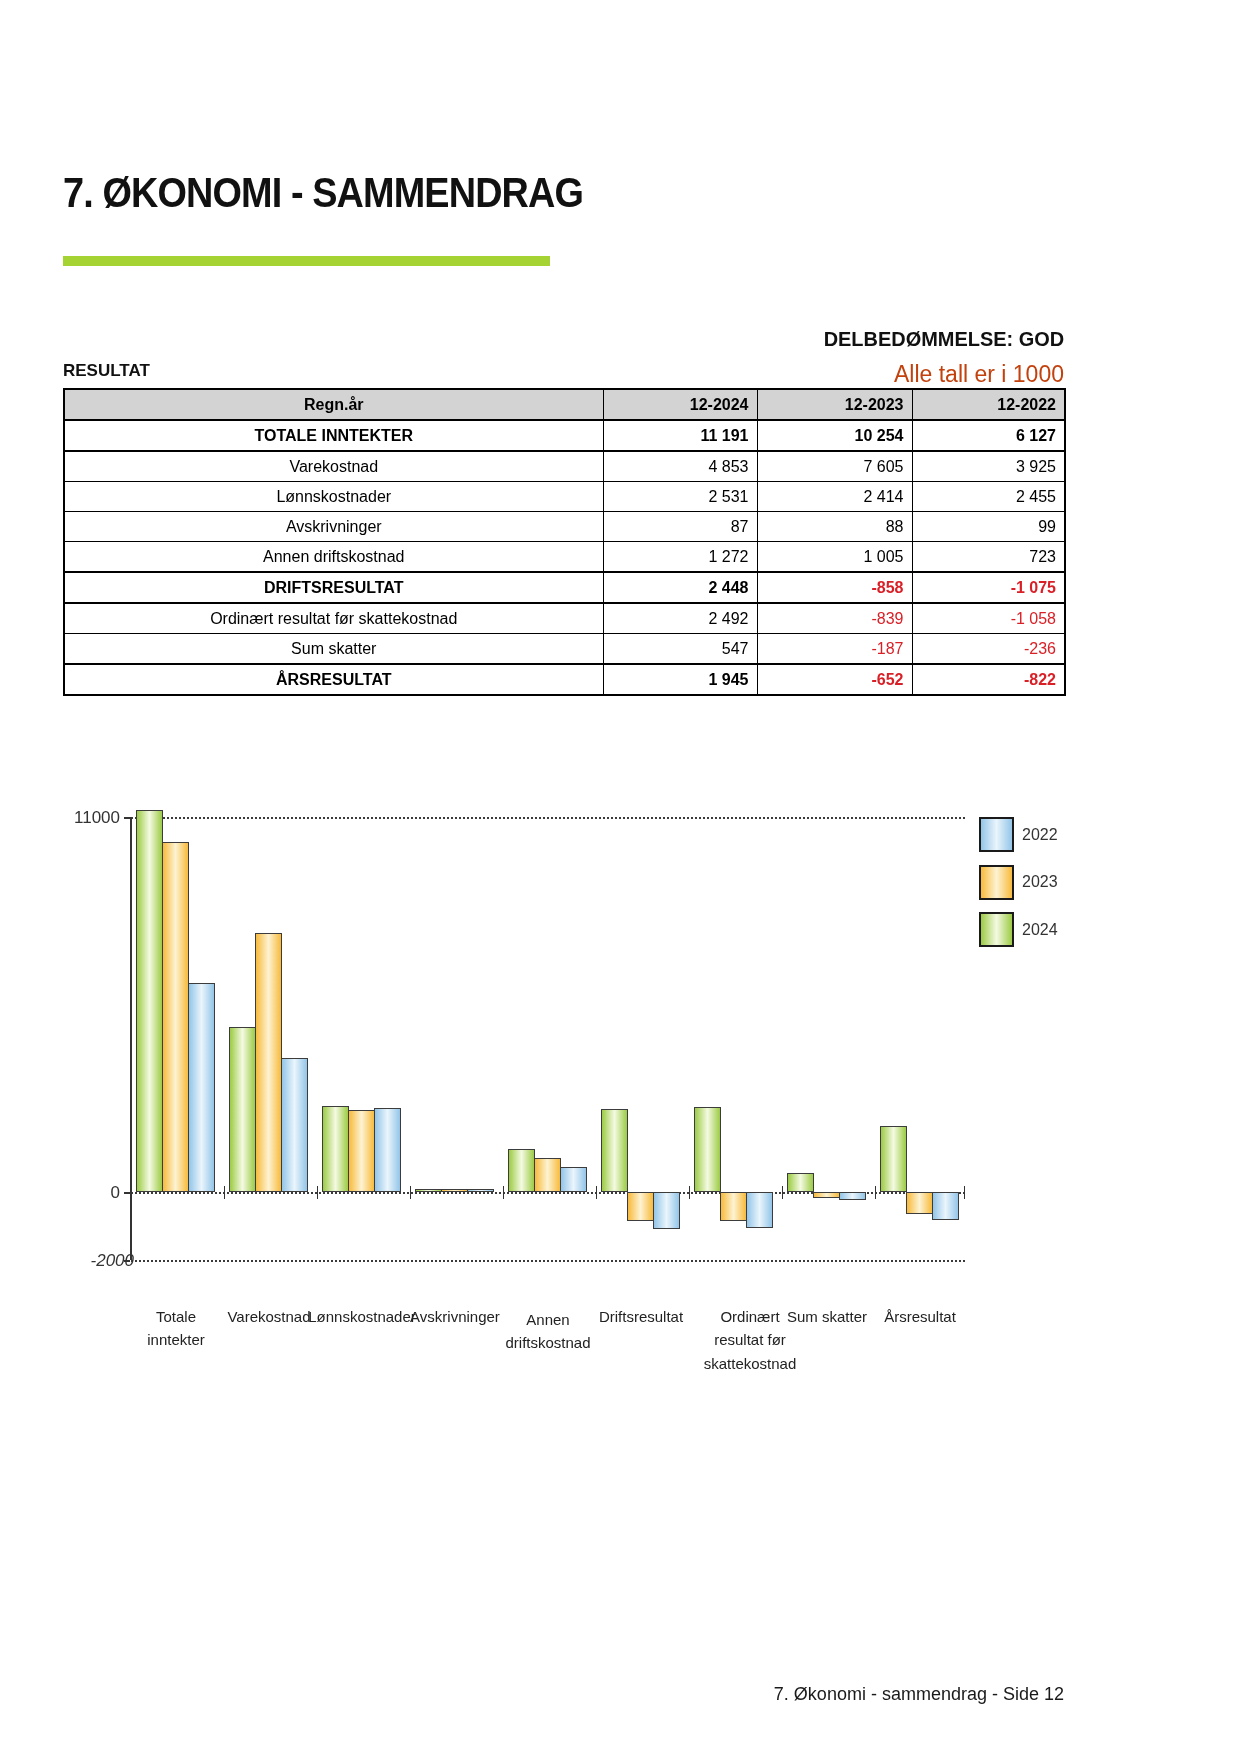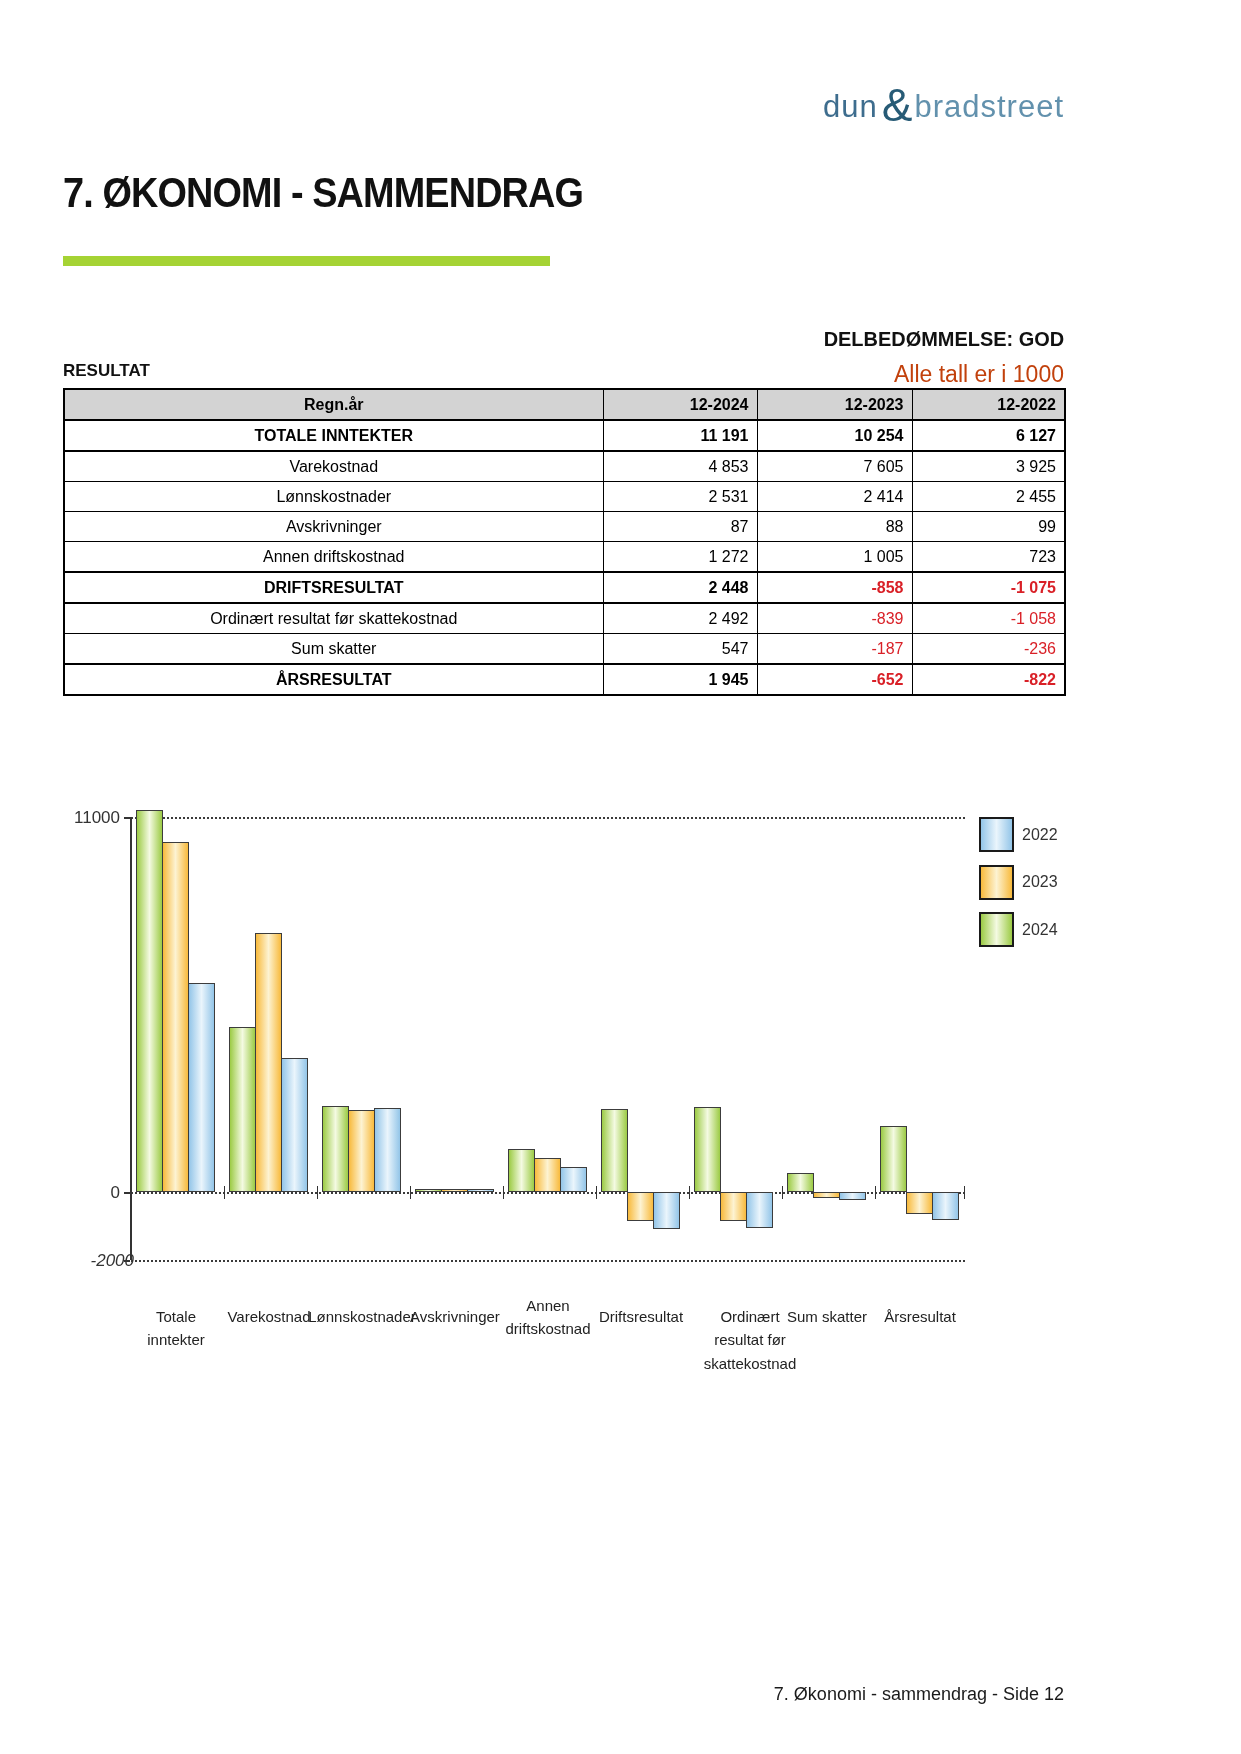--- a/index.html
+++ b/index.html
@@ -52,25 +52,20 @@
   .legend-swatch{position:absolute;width:35px;height:35px;border:2px solid #1a1a1a;box-sizing:border-box;}
   .legend-label{position:absolute;height:35px;display:flex;align-items:center;font-size:16px;color:#333;}
   
   .footer{position:absolute;right:177px;top:1684px;font-size:18px;color:#1a1a1a;}
 </style>
 </head>
 <body>
 
 <div class="page">
 
-  <div class="logo">
-    <span class="logo-dun">dun</span>
-    <span class="logo-amp">&amp;</span>
-    <span class="logo-brad">bradstreet</span>
-  </div>
 
   <h1 class="page-title">7. ØKONOMI - SAMMENDRAG</h1>
   <div class="title-rule"></div>
 
   <div class="assessment">DELBEDØMMELSE: GOD</div>
   <div class="section-left">RESULTAT</div>
   <div class="section-right">Alle tall er i 1000</div>
 
   <table class="fin-table">
     <colgroup>
@@ -190,21 +185,21 @@
       <div class="xtick" style="left: 596px; top: 486px;"></div>
       <div class="xtick" style="left: 689px; top: 486px;"></div>
       <div class="xtick" style="left: 782px; top: 486px;"></div>
       <div class="xtick" style="left: 875px; top: 486px;"></div>
       <div class="xtick" style="left: 964px; top: 486px;"></div>
       <div class="xlabel" style="left: 118px; top: 605px;">Totale
 inntekter</div>
       <div class="xlabel" style="left: 211px; top: 605px;">Varekostnad</div>
       <div class="xlabel" style="left: 304px; top: 605px;">Lønnskostnader</div>
       <div class="xlabel" style="left: 397px; top: 605px;">Avskrivninger</div>
-      <div class="xlabel" style="left: 490px; top: 594px;">Annen
+      <div class="xlabel" style="left: 490px; top: 608px;">Annen
 driftskostnad</div>
       <div class="xlabel" style="left: 583px; top: 605px;">Driftsresultat</div>
       <div class="xlabel" style="left: 692px; top: 605px;">Ordinært
 resultat før
 skattekostnad</div>
       <div class="xlabel" style="left: 769px; top: 605px;">Sum skatter</div>
       <div class="xlabel" style="left: 862px; top: 605px;">Årsresultat</div>
       <div class="legend-swatch" style="left: 979px; top: 117px; background: linear-gradient(90deg, rgb(147, 197, 232), rgb(234, 245, 252) 50%, rgb(147, 197, 232));"></div>
       <div class="legend-label" style="left: 1022px; top: 117px;">2022</div>
       <div class="legend-swatch" style="left: 979px; top: 164.5px; background: linear-gradient(90deg, rgb(248, 186, 60), rgb(253, 243, 210) 50%, rgb(248, 186, 60));"></div>

